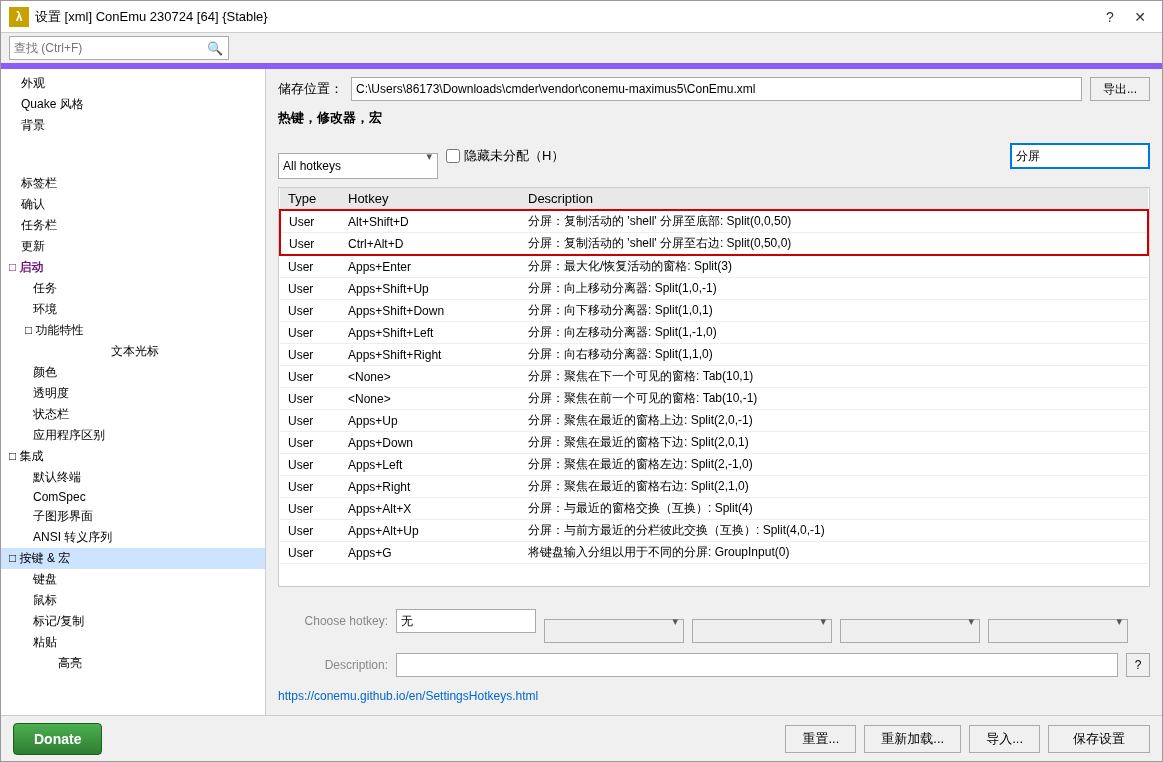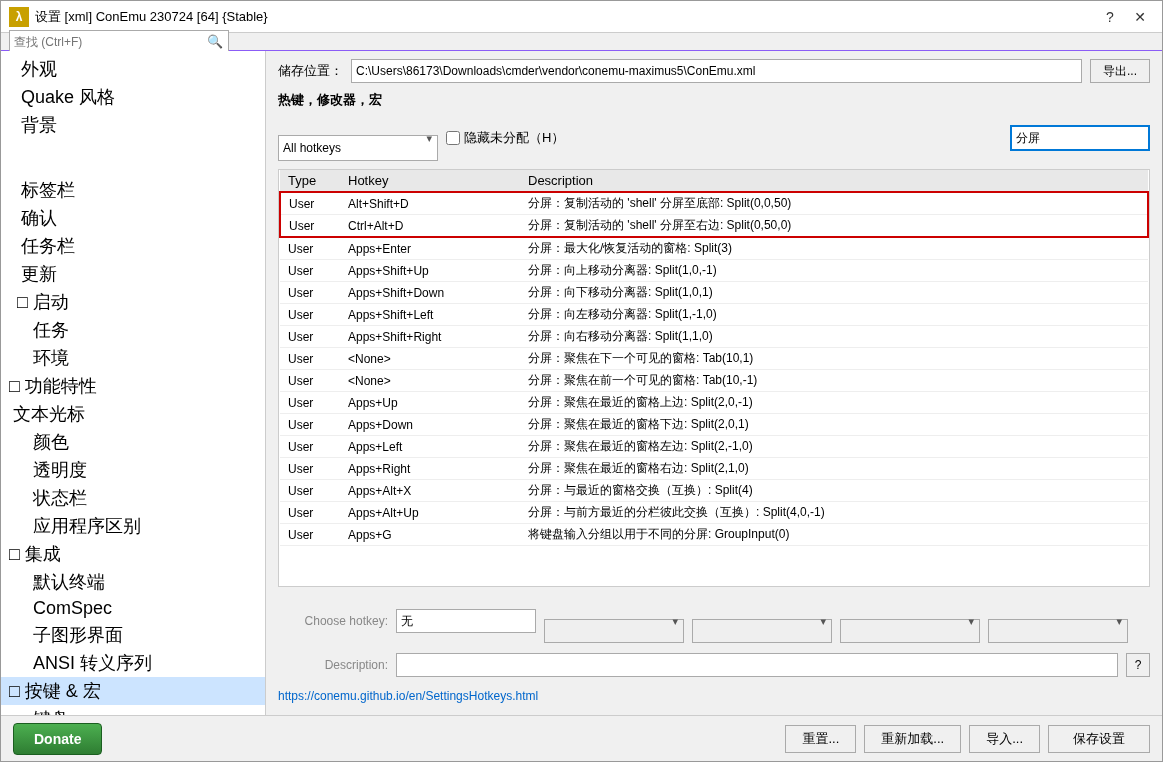--- a/index.html
+++ b/index.html
@@ -63,26 +63,26 @@
       font-size: 14px;
       display: flex;
       align-items: center;
       justify-content: center;
       color: #333;
     }
 
     
     .toolbar-row {
       background: #f0f0f0;
-      height: 18px;
+      height: 36px;
       display: flex;
       align-items: center;
       padding: 0 8px;
       gap: 4px;
-      border-bottom: 1px solid #8b5cf6;
+      border-bottom: 6px solid #8b5cf6;
       flex-shrink: 0;
     }
     .search-box {
       display: flex;
       align-items: center;
       border: 1px solid #aaa;
       background: #fff;
       height: 24px;
       width: 220px;
       padding: 0 4px;
@@ -121,21 +121,21 @@
       display: flex;
       flex-direction: column;
     }
     .sidebar-list {
       list-style: none;
       padding: 4px 0;
     }
     .sidebar-item {
       padding: 2px 8px 2px 12px;
       cursor: pointer;
-      font-size: 18px;
+      font-size: 12px;
       color: #000;
       white-space: nowrap;
     }
     .sidebar-item.group {
       padding-left: 8px;
       font-weight: normal;
       display: flex;
       align-items: center;
       gap: 2px;
     }
@@ -409,25 +409,25 @@
     <div class="sidebar">
       <ul class="sidebar-list" id="sidebar-list">
 
       <li class="sidebar-item" style="padding-left: 20px;">外观</li>
           <li class="sidebar-item" style="padding-left: 20px;">Quake 风格</li>
           <li class="sidebar-item" style="padding-left: 20px;">背景</li>
           <li class="sidebar-item" style="padding-left: 20px; margin-top: 37px;">标签栏</li>
           <li class="sidebar-item" style="padding-left: 20px;">确认</li>
           <li class="sidebar-item" style="padding-left: 20px;">任务栏</li>
           <li class="sidebar-item" style="padding-left: 20px;">更新</li>
-          <li class="sidebar-item group" style="font-weight: normal; padding-left: 16px; color: #000000;">□ 启动</li>
+          <li class="sidebar-item group" style="font-weight: bold; padding-left: 8px; color: #701a75;">□ 启动</li>
           <li class="sidebar-item" style="padding-left: 32px;">任务</li>
           <li class="sidebar-item" style="padding-left: 32px;">环境</li>
-          <li class="sidebar-item group" style="font-weight: normal; padding-left: 8px; color: rgb(0, 0, 0);">□ 功能特性</li>
-          <li class="sidebar-item" style="">文本光标</li>
+          <li class="sidebar-item group" style="font-weight: normal; padding-left: 24px; color: rgb(0, 0, 0);">□ 功能特性</li>
+          <li class="sidebar-item" style=" text-align: center;">文本光标</li>
           <li class="sidebar-item" style="padding-left: 32px;">颜色</li>
           <li class="sidebar-item" style="padding-left: 32px;">透明度</li>
           <li class="sidebar-item" style="padding-left: 32px;">状态栏</li>
           <li class="sidebar-item" style="padding-left: 32px;">应用程序区别</li>
           <li class="sidebar-item group" style="font-weight: normal; padding-left: 8px; color: rgb(0, 0, 0);">□ 集成</li>
           <li class="sidebar-item" style="padding-left: 32px;">默认终端</li>
           <li class="sidebar-item" style="padding-left: 32px;">ComSpec</li>
           <li class="sidebar-item" style="padding-left: 32px;">子图形界面</li>
           <li class="sidebar-item" style="padding-left: 32px;">ANSI 转义序列</li>
           <li class="sidebar-item group selected" style="font-weight: normal; padding-left: 8px; color: rgb(0, 0, 0);">□ 按键 &amp; 宏</li>

